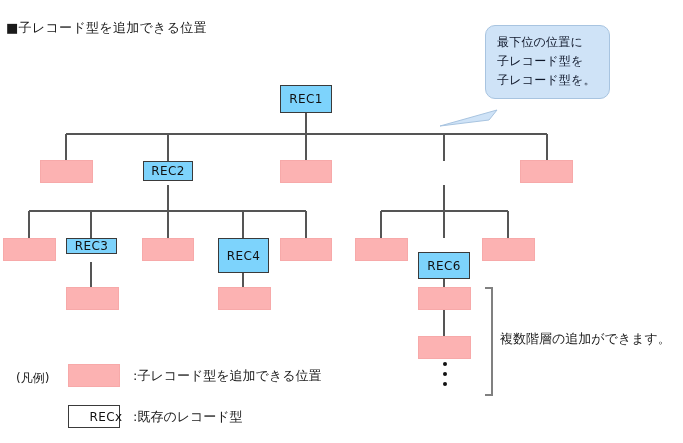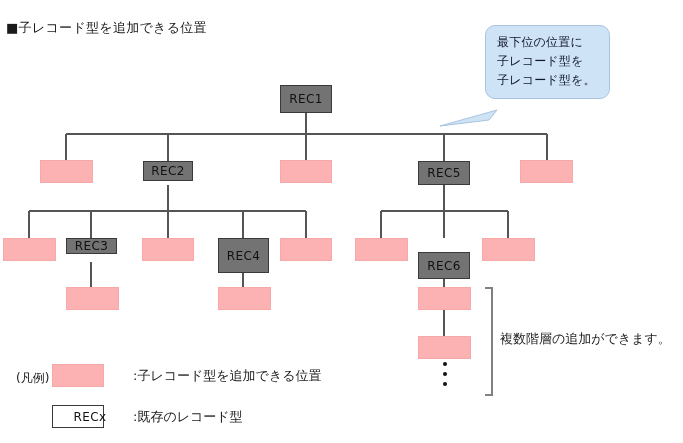--- a/index.html
+++ b/index.html
@@ -40,21 +40,21 @@
   .node {
     position: absolute;
     box-sizing: border-box;
     display: flex;
     align-items: center;
     justify-content: center;
     font-size: 12px;
     letter-spacing: 0.4px;
   }
   .node.rec {
-    background: #737373;
+    background: #7dd3fc;
     border: 1.3px solid #3a3a3a;
     color: #111111;
   }
   .node.slot {
     background: #fcb2b2;
     border: 1px solid #f7a9a9;
   }
   
   #callout {
     position: absolute;
@@ -101,21 +101,21 @@
   #legend { position: absolute; left: 0; top: 0; }
   #legend-title {
     position: absolute;
     left: 16px;
     top: 370px;
     font-size: 12px;
     white-space: nowrap;
   }
   .legend-swatch {
     position: absolute;
-    left: 52px;
+    left: 68px;
     box-sizing: border-box;
     padding-left: 24px;
   }
   #legend-swatch-slot {
     top: 364px;
     width: 52px;
     height: 23px;
     background: #fcb2b2;
     border: 1px solid #f7a9a9;
   }
@@ -191,21 +191,20 @@
   </svg>
 
   <div id="callout">
     <div>最下位の位置に</div>
     <div>子レコード型を</div>
     <div>子レコード型を。</div>
   </div>
 
   <div class="node rec" style="left:280px;top:85px;width:52px;height:28px;">REC1</div>
   <div class="node rec" style="left:143px;top:161px;width:50px;height:20px;">REC2</div>
-  <div class="node rec" style="left:418px;top:161px;width:52px;height:24px;">REC5</div>
   <div class="node rec" style="left:66px;top:238px;width:51px;height:16px;">REC3</div>
   <div class="node rec" style="left:218px;top:238px;width:51px;height:35px;">REC4</div>
   <div class="node rec" style="left:418px;top:252px;width:52px;height:27px;">REC6</div>
 
   <div class="node slot" style="left:40px;top:160px;width:53px;height:23px;"></div>
   <div class="node slot" style="left:280px;top:160px;width:52px;height:23px;"></div>
   <div class="node slot" style="left:520px;top:160px;width:53px;height:23px;"></div>
 
   <div class="node slot" style="left:3px;top:238px;width:53px;height:23px;"></div>
   <div class="node slot" style="left:142px;top:238px;width:52px;height:23px;"></div>

